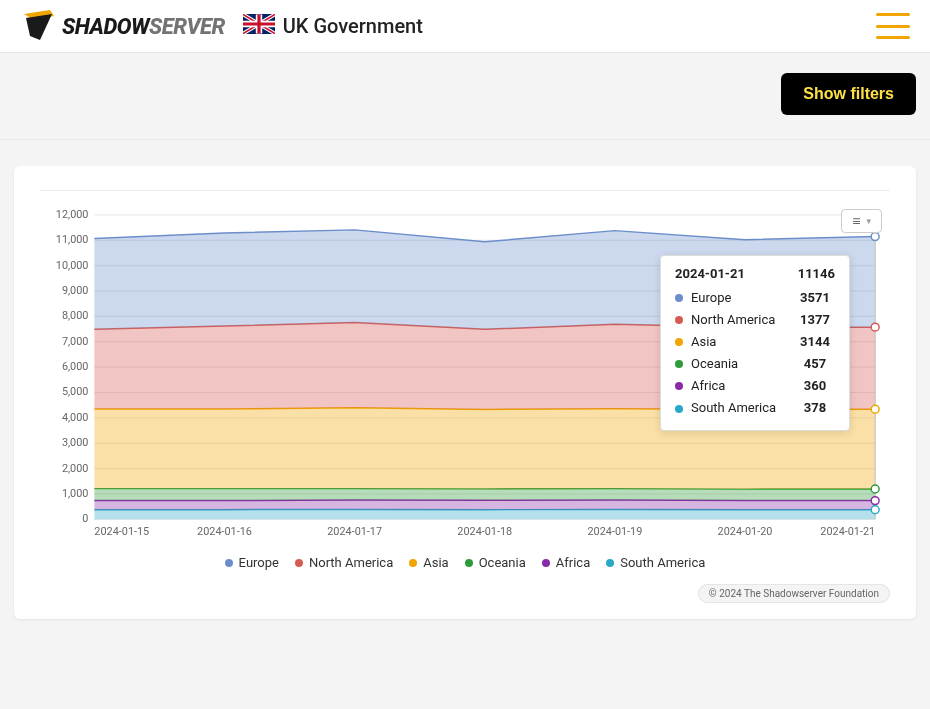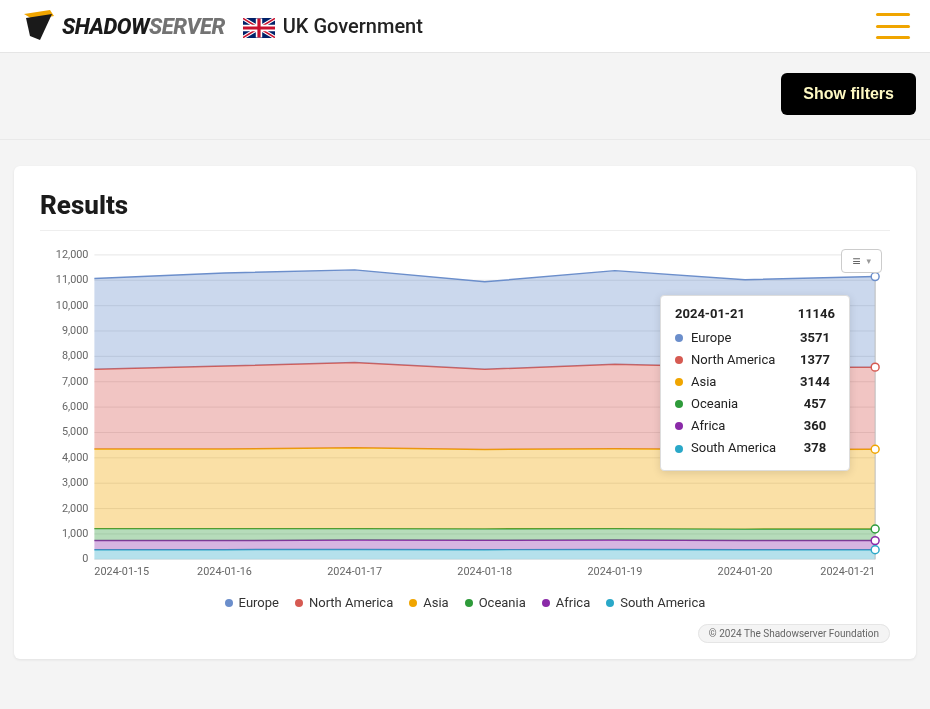--- a/index.html
+++ b/index.html
@@ -3,28 +3,28 @@
   <meta charset="utf-8">
   <style>
     * { box-sizing: border-box; margin: 0; padding: 0; }
     body { font-family: -apple-system, BlinkMacSystemFont, "Segoe UI", Roboto, Helvetica, Arial, sans-serif; background: #f4f4f4; color: #222; }
     .top-nav { background: #fff; display: flex; align-items: center; justify-content: space-between; padding: 10px 20px; border-bottom: 1px solid #e5e5e5; }
     .top-left { display: flex; align-items: center; gap: 18px; }
     .logo { display: flex; align-items: center; gap: 6px; }
     .logo-text { font-weight: 800; font-size: 22px; letter-spacing: -0.5px; }
     .logo-text .shadow { color: #1a1a1a; font-style: italic; }
     .logo-text .server { color: #737373; font-style: italic; }
-    .gov { display: flex; align-items: flex-end; gap: 8px; font-size: 20px; font-weight: 500; color: #222; }
+    .gov { display: flex; align-items: flex-start; gap: 8px; font-size: 20px; font-weight: 500; color: #222; }
     .flag { width: 32px; height: 20px; display: inline-block; position: relative; background: #012169; overflow: hidden; }
     .hamburger { width: 34px; height: 26px; display: flex; flex-direction: column; justify-content: space-between; cursor: pointer; }
     .hamburger span { height: 3px; background: #f0a500; border-radius: 2px; display: block; }
     .page-header { background: #f4f4f4; padding: 20px 14px 24px; display: flex; justify-content: space-between; align-items: flex-end; border-bottom: 1px solid #e9e9e9; }
     .page-header .sub { color: #7a7a7a; font-weight: 700; font-size: 16px; }
     .page-header h1 { font-size: 26px; font-weight: 800; color: #1b1b1b; margin-top: 2px; }
-    .show-filters { background: #000; color: #fef9c3; font-weight: 700; border: none; padding: 12px 22px; border-radius: 6px; font-size: 16px; cursor: pointer; }
+    .show-filters { background: #000; color: #fde047; font-weight: 700; border: none; padding: 12px 22px; border-radius: 6px; font-size: 16px; cursor: pointer; }
     .card { background: #fff; margin: 26px 14px 14px; border-radius: 6px; box-shadow: 0 1px 3px rgba(0,0,0,0.08); padding: 24px 26px 18px; position: relative; }
     .card h2 { font-size: 26px; font-weight: 800; color: #1b1b1b; margin-bottom: 10px; }
     .card hr.thin { border: none; border-top: 1px solid #eee; margin-bottom: 16px; }
     .chart-wrap { position: relative; }
     .menu-btn { position: absolute; top: 2px; right: 8px; background: #fff; border: 1px solid #ccc; border-radius: 4px; padding: 4px 10px; font-size: 14px; color: #666; cursor: pointer; display: flex; align-items: center; gap: 6px; line-height: 1; }
     svg.chart { width: 100%; height: auto; display: block; }
     .axis-label { font-size: 11px; fill: #666; }
     .grid-line { stroke: #e6e6e6; stroke-width: 1; }
     .series-area { fill-opacity: 0.35; }
     .series-line { fill: none; stroke-width: 1.5; }
@@ -77,21 +77,20 @@
   </div>
 </div>
 
 <div class="page-header">
   <div>
   </div>
   <button class="show-filters">Show filters</button>
 </div>
 
 <div class="card">
-  <h2>Results</h2>
   <hr class="thin">
   <div class="chart-wrap">
     <button class="menu-btn">
       <span>≡</span>
       <span class="menu-caret">▾</span>
     </button>
     <svg class="chart" id="chart-svg" viewBox="0 0 860 340">
         <line class="grid-line" x1="55" y1="316" x2="845" y2="316"></line>
         <text class="axis-label" x="49" y="319" text-anchor="end">0</text>
         <line class="grid-line" x1="55" y1="290.3333333333333" x2="845" y2="290.3333333333333"></line>

